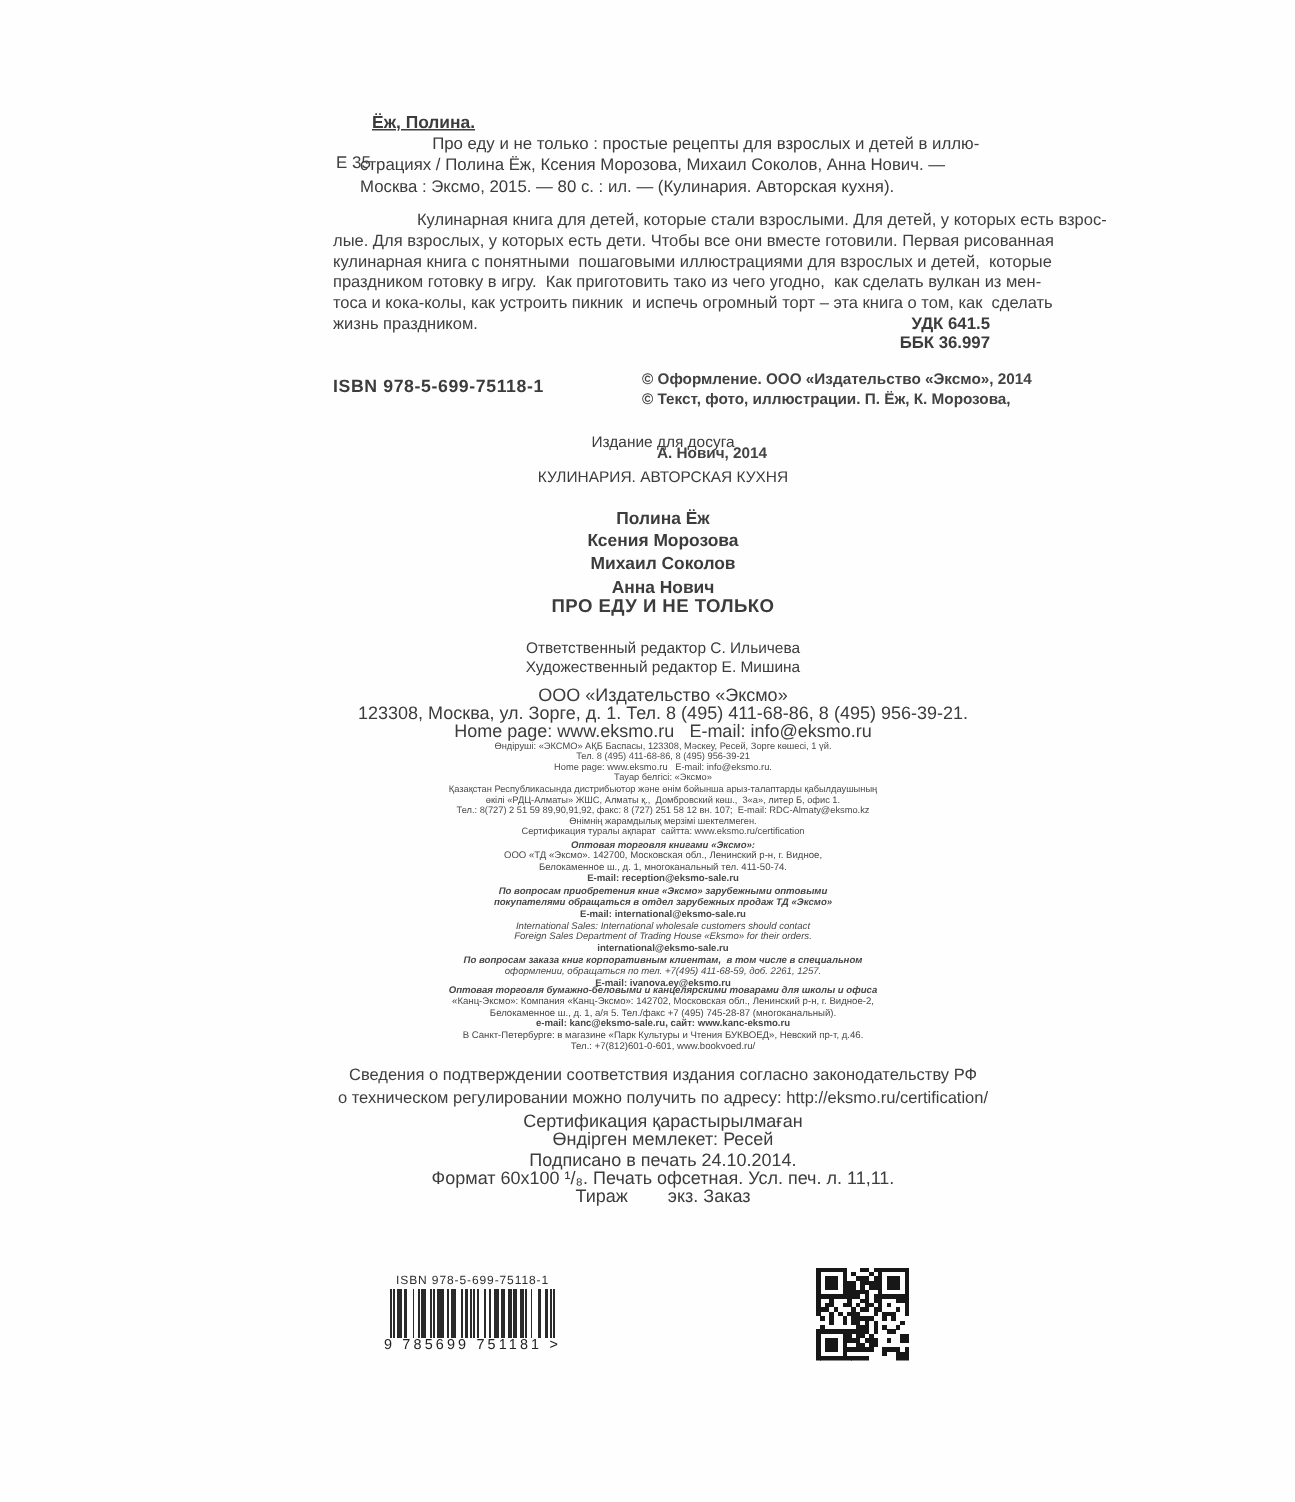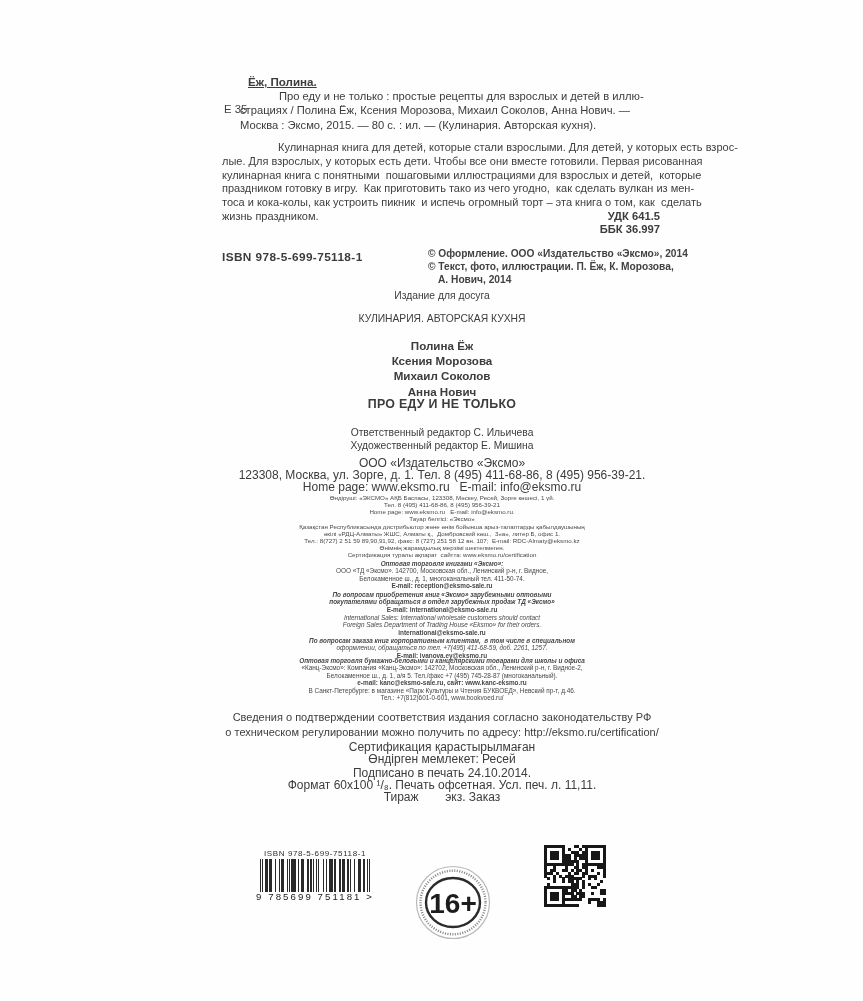--- a/index.html
+++ b/index.html
@@ -7,30 +7,30 @@
        font-family:"Liberation Sans","DejaVu Sans",sans-serif;color:#3c3c3c;
        -webkit-font-smoothing:antialiased;}
   .page{position:absolute;inset:0;background:#fefefe;}
   .abs{position:absolute;}
   .ln{white-space:pre;}
   
   .catalog{left:222px;top:74px;width:440px;}
   .index-code{position:absolute;left:2px;top:29px;font-size:11.3px;color:#414141;}
   .author-heading{margin-left:26px;font-weight:700;font-size:11.6px;line-height:15px;text-decoration:underline;}
   .bib-record{margin-left:18px;font-size:11.2px;line-height:14.4px;}
-  .bib-record .ln:first-child{text-indent:39px;}
+  .bib-record .ln:first-child{text-indent:39px;text-align:center;}
   .annotation{margin-top:9px;font-size:11px;line-height:13.7px;color:#404040;}
   .annotation .ln:first-child{text-indent:56px;}
   .classif{position:absolute;right:2px;top:136px;text-align:right;font-weight:700;
            font-size:11.2px;line-height:13.2px;margin-left:41px;}
   
   .isbn-row{left:222px;top:247px;width:440px;height:44px;}
   .isbn-num{position:absolute;left:0;top:3px;font-weight:700;font-size:11.8px;letter-spacing:.4px;}
   .copyright{position:absolute;left:206px;top:0;font-weight:700;font-size:10.2px;line-height:13.2px;color:#424242;}
-  .copyright .ln:last-child{margin-left:10px;}
+  .copyright .ln:last-child{margin-left:10px;margin-top:23px;}
   
   .blk{left:222px;width:440px;text-align:center;}
   .sz103{font-size:10.3px;line-height:13px;}
   .sz10{font-size:12px;line-height:12.2px;}
   .authors{font-weight:700;font-size:11.6px;line-height:15.2px;}
   .booktitle{font-weight:700;font-size:12.4px;letter-spacing:.3px;}
   .tiny{font-size:6.2px;line-height:7.15px;color:#4a4a4a;}
   .tiny2{font-size:6.4px;line-height:7.3px;color:#474747;}
   .blk-wholesale .ln:first-child{font-weight:700;font-style:italic;}
   .blk-wholesale .ln:last-child{font-weight:700;}
@@ -200,28 +200,20 @@
         <rect x="90.32" y="0" width="1.16" height="33"></rect>
         <rect x="93.79" y="0" width="1.16" height="33"></rect>
         <rect x="98.42" y="0" width="2.32" height="33"></rect>
         <rect x="103.05" y="0" width="2.32" height="33"></rect>
         <rect x="106.53" y="0" width="1.16" height="33"></rect>
         <rect x="108.84" y="0" width="1.16" height="33"></rect>
       </svg>
     <div class="barcode-digits">9 785699 751181 &gt;</div>
   </section>
 
-  <div class="abs age-badge">
-    <svg width="76" height="75" viewBox="0 0 76 75">
-      <ellipse cx="38" cy="37.5" rx="36.5" ry="36" fill="#ffffff" stroke="#b9b9b9" stroke-width="1.2"></ellipse>
-      <ellipse cx="38" cy="37.5" rx="32.5" ry="31.8" fill="none" stroke="#8a8a8a" stroke-width="2.4" stroke-dasharray="1.1 1.4"></ellipse>
-      <ellipse cx="38" cy="37.5" rx="27" ry="24.5" fill="#ffffff" stroke="#2b2b2b" stroke-width="2.4"></ellipse>
-      <text x="38" y="48" text-anchor="middle" font-size="28" font-weight="bold" fill="#1d1d1d" font-family="Liberation Sans, DejaVu Sans, sans-serif">16+</text>
-    </svg>
-  </div>
 
   <div class="abs qr">
     <svg width="62" height="62" viewBox="0 0 62 62" fill="#171717" shape-rendering="crispEdges">
         <rect x="0.00" y="0.00" width="3.00" height="3.00"></rect>
         <rect x="2.95" y="0.00" width="3.00" height="3.00"></rect>
         <rect x="5.90" y="0.00" width="3.00" height="3.00"></rect>
         <rect x="8.86" y="0.00" width="3.00" height="3.00"></rect>
         <rect x="11.81" y="0.00" width="3.00" height="3.00"></rect>
         <rect x="14.76" y="0.00" width="3.00" height="3.00"></rect>
         <rect x="17.71" y="0.00" width="3.00" height="3.00"></rect>

